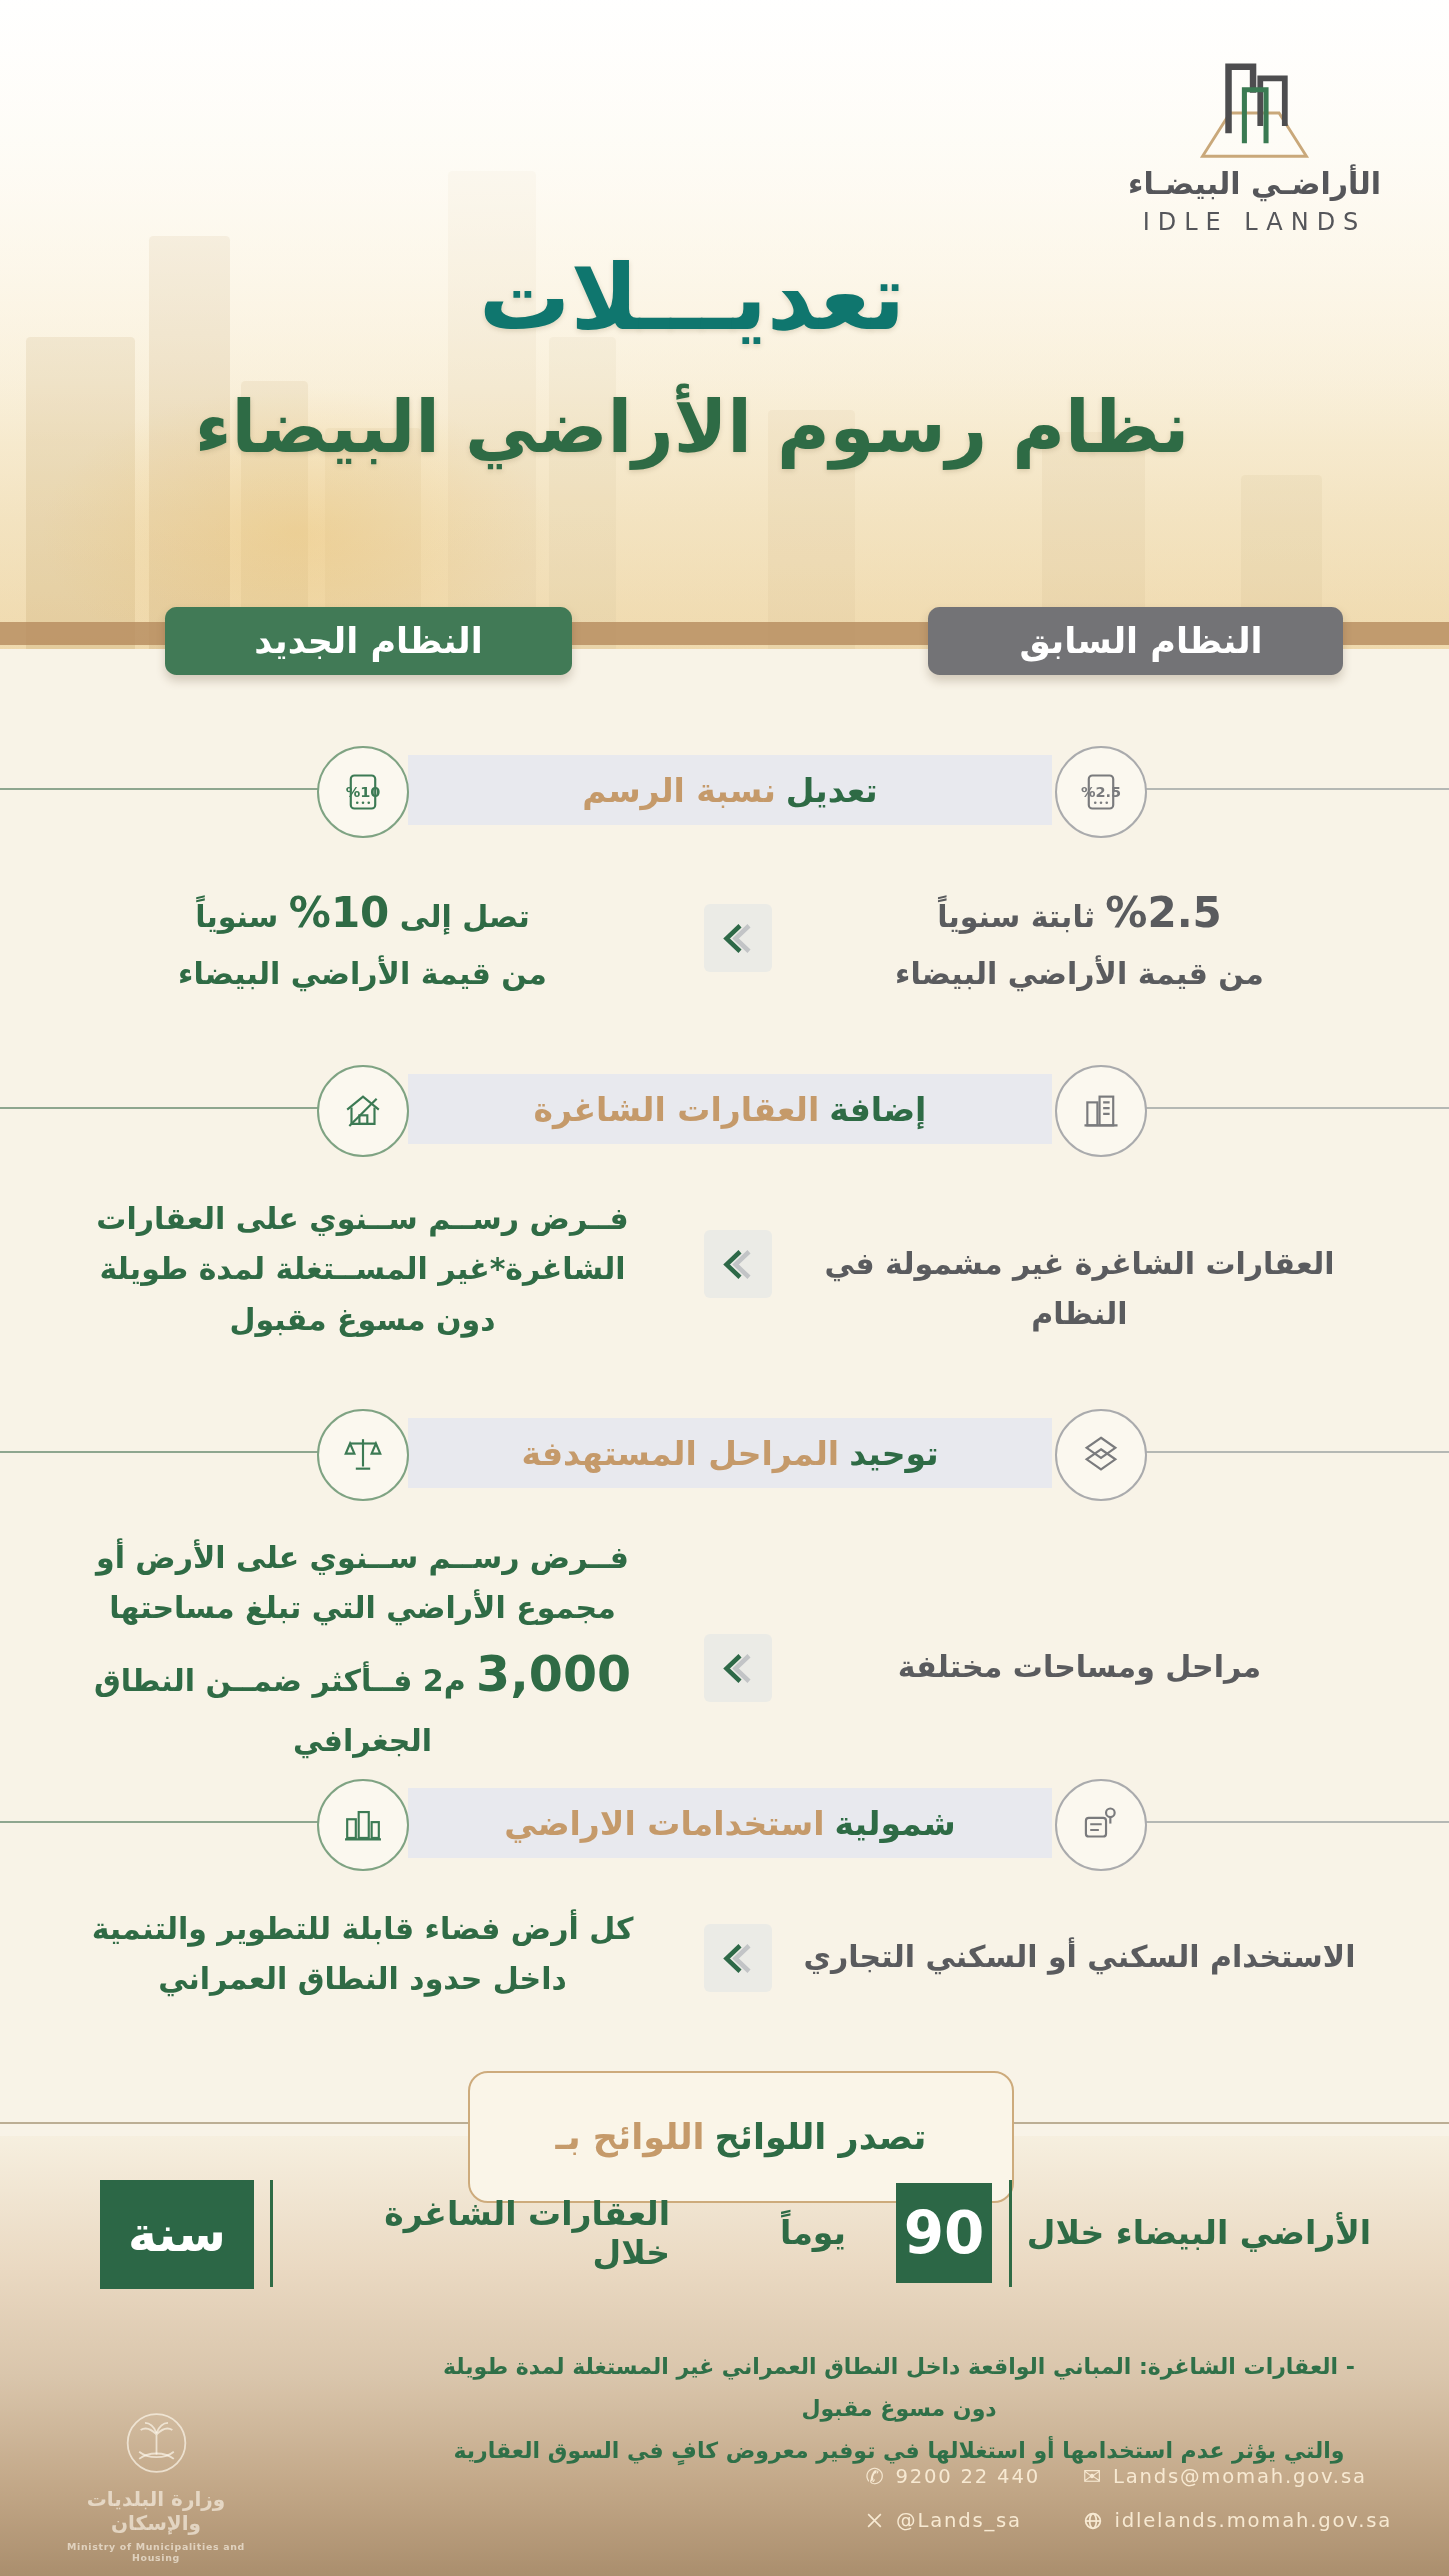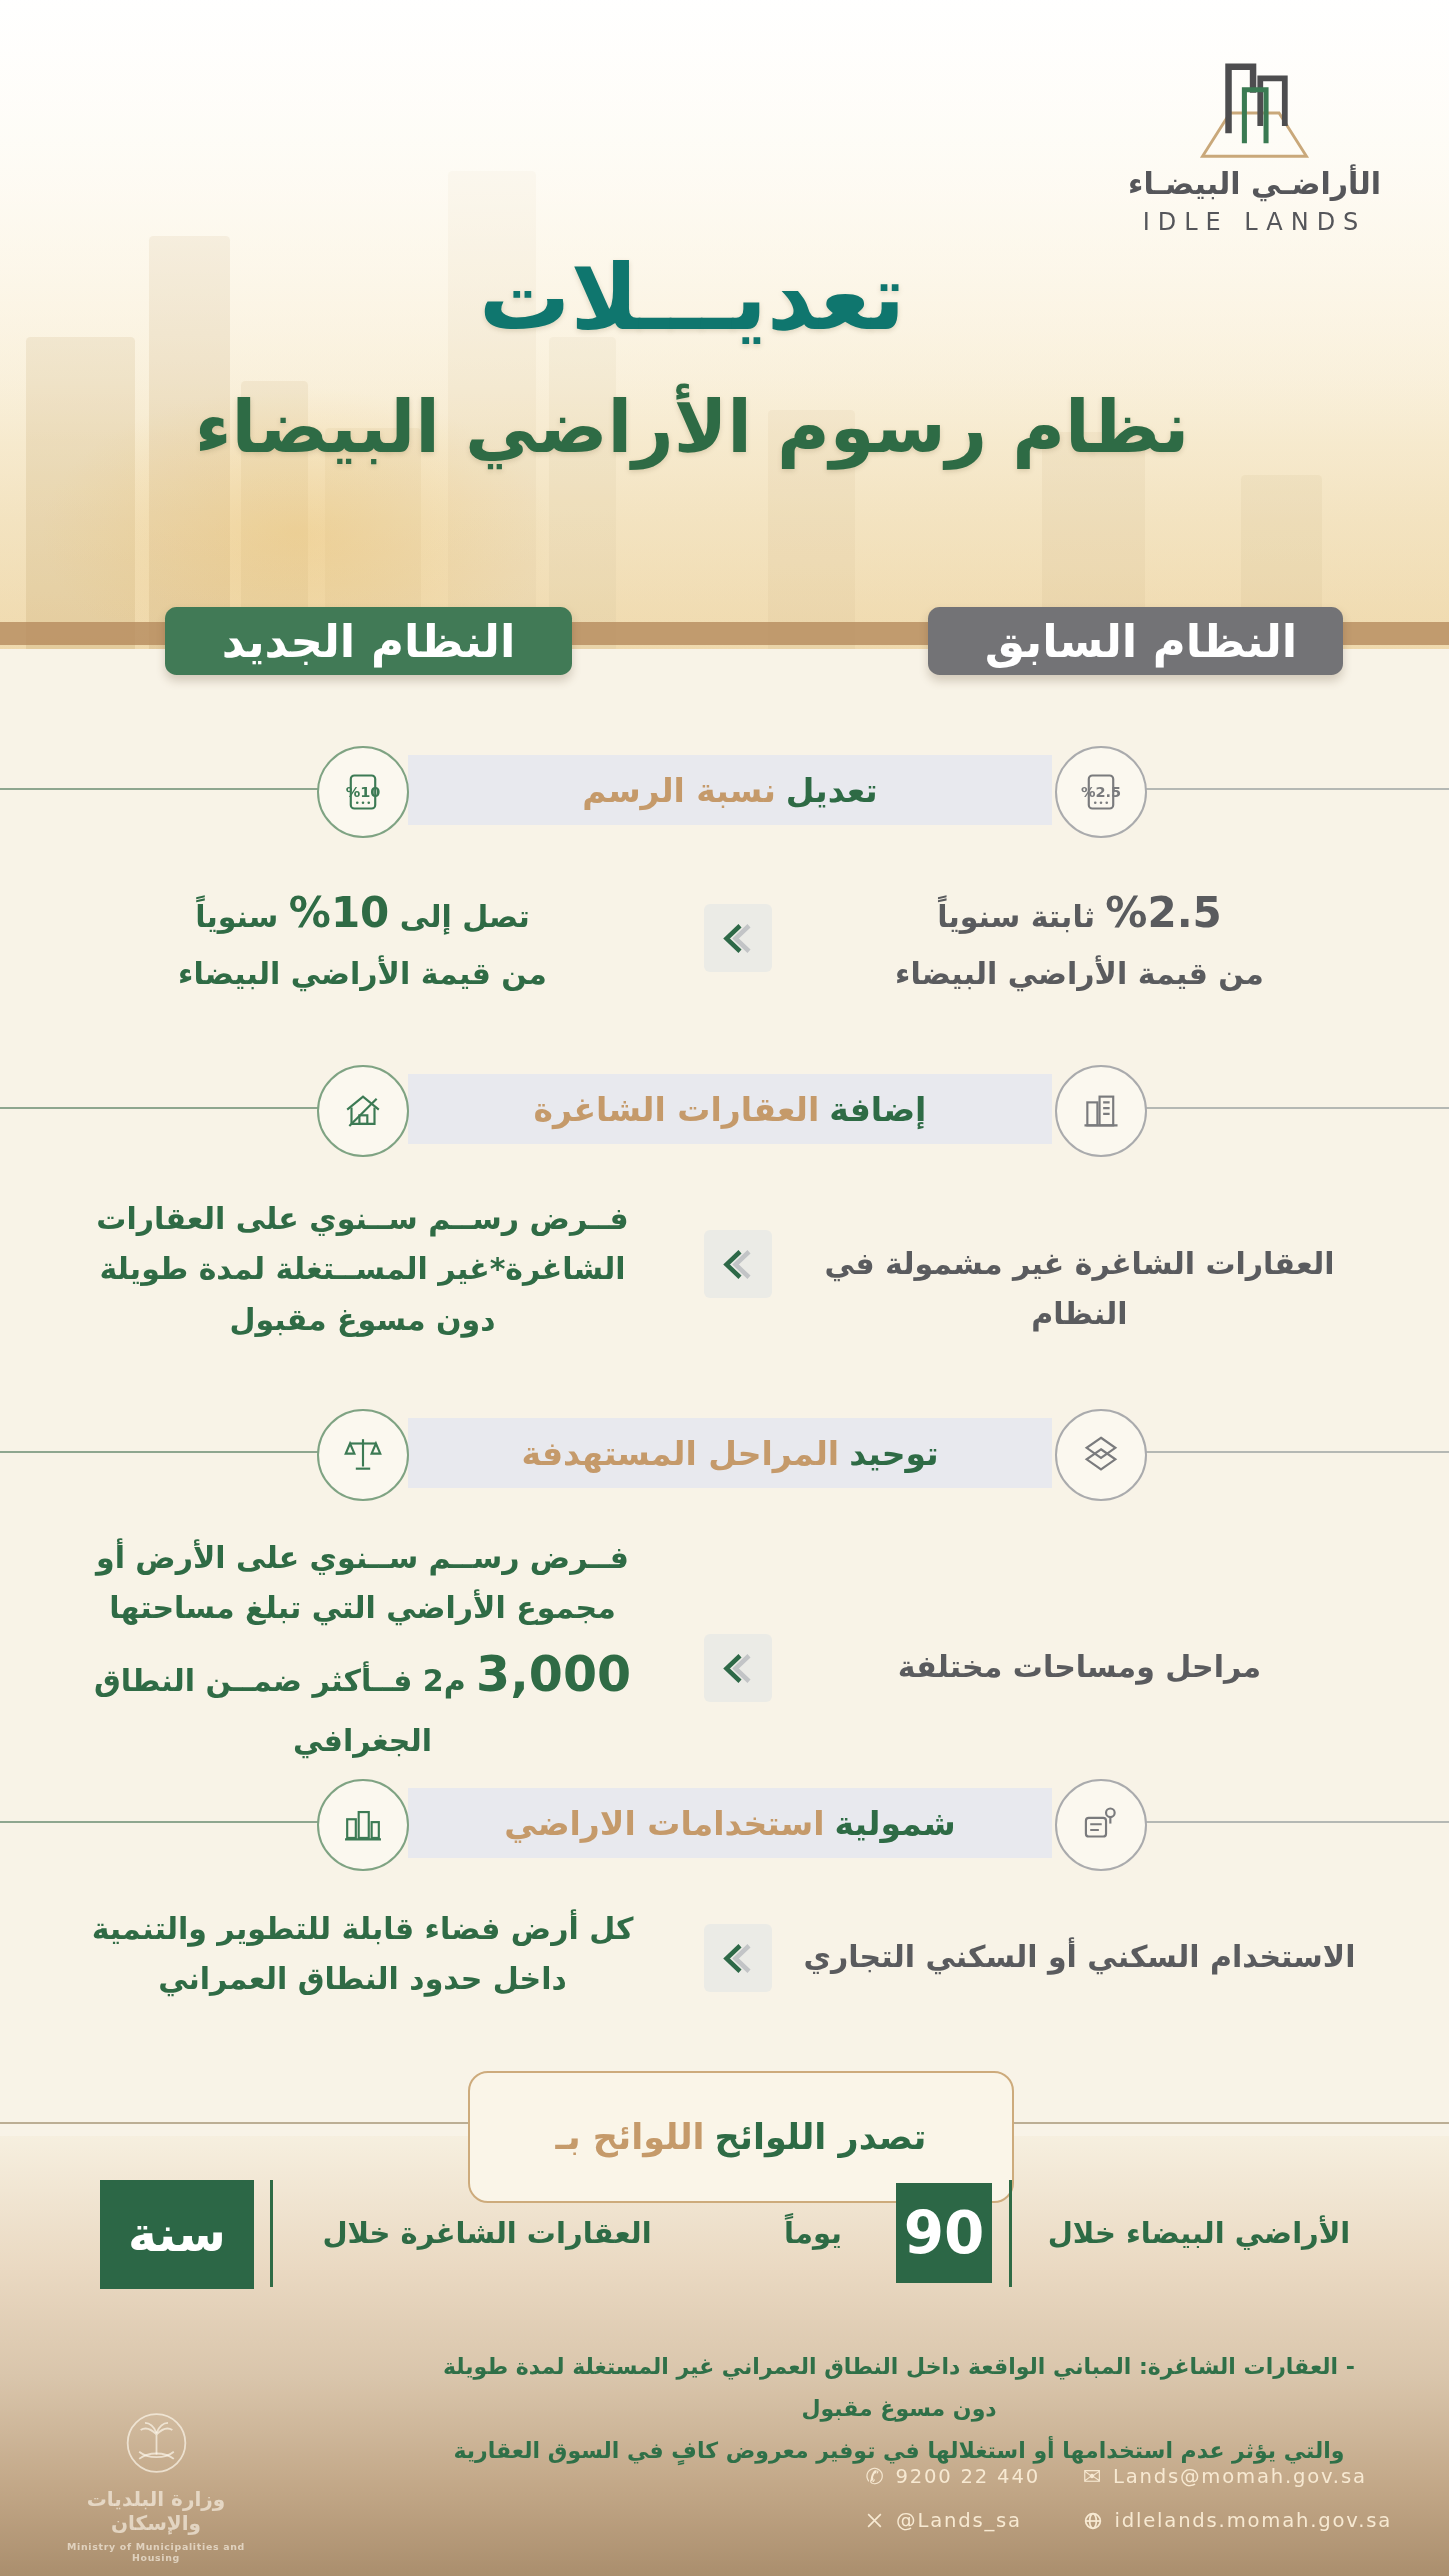--- a/index.html
+++ b/index.html
@@ -20,21 +20,21 @@
   
   .logo{position:absolute;top:48px;right:64px;width:261px;text-align:center;z-index:5;}
   .logo svg{display:block;margin:0 auto;}
   .logo-ar{font-size:30px;font-weight:bold;color:#55565a;letter-spacing:1.4px;margin-top:4.3px;}
   .logo-en{direction:ltr;font-size:24px;color:#55565a;letter-spacing:8px;margin-top:7.2px;font-weight:500;}
   
   .titles{position:absolute;top:245px;left:0;right:65px;text-align:center;z-index:4;}
   .title1{font-size:91px;font-weight:bold;color:#0f766e;text-shadow:0 2.2px 5.8px rgba(120,100,60,.22);}
   .title2{font-size:72px;font-weight:bold;color:#2e6b45;margin-top:35px;text-shadow:0 2.2px 5.8px rgba(120,100,60,.22);}
   
-  .tab{position:absolute;top:607px;height:68px;border-radius:11.6px;color:#fff;font-weight:bold;font-size:45px;
+  .tab{position:absolute;top:607px;height:68px;border-radius:11.6px;color:#fff;font-weight:bold;font-size:35px;
     display:flex;align-items:center;justify-content:center;z-index:6;box-shadow:0 5.8px 10px rgba(80,60,30,.22);}
   .tab-new{left:165px;width:407px;background:#417a56;}
   .tab-previous{left:928px;width:404px;background:#737376;padding-left:11px;}
   
   .sec{position:absolute;left:0;width:1449px;height:70px;}
   .sec-line{position:absolute;top:33px;height:2.2px;}
   .line-new{left:0;width:320px;background:#8ea68f;}
   .line-old{right:0;width:307px;background:#b5b8b4;}
   .band{position:absolute;left:408px;top:0;width:644px;height:70px;background:#e8e9ee;
     display:flex;align-items:center;justify-content:center;gap:10px;font-size:33px;}
@@ -57,21 +57,21 @@
     display:flex;align-items:center;justify-content:center;direction:ltr;}
   
   .reg-line{position:absolute;top:2122px;left:0;width:1449px;height:2.2px;background:#bcae94;}
   .reg-box{position:absolute;top:2071px;left:468px;width:542px;height:128px;background:#faf5e8;
     border:2.2px solid #cdab7c;border-radius:20px;display:flex;align-items:center;justify-content:center;gap:10px;
     font-size:35px;z-index:3;}
   
   .bottom-band{position:absolute;top:2136px;left:0;width:1449px;height:440px;
     background:linear-gradient(180deg,#f6efdf 0%,#ead9c2 30%,#d9c5ab 55%,#c2a787 80%,#aa8e6d 100%);}
   .tl-label{position:absolute;display:flex;align-items:center;justify-content:center;
-    font-size:29px;font-weight:bold;color:#2e6b45;height:109px;top:2178px;z-index:4;}
+    font-size:33px;font-weight:bold;color:#2e6b45;height:109px;top:2178px;z-index:4;}
   .tl-div{position:absolute;top:2180px;width:2.9px;height:107px;background:#2e6b45;z-index:4;}
   .tl-box{position:absolute;background:#2c6746;color:#ffffff;font-weight:bold;
     display:flex;align-items:center;justify-content:center;z-index:4;}
   .box-90{left:896px;top:2183px;width:96px;height:100px;font-size:58px;}
   .box-year{left:100px;top:2180px;width:154px;height:109px;font-size:49px;}
   .lbl-1{left:1025px;width:348px;}
   .lbl-2{left:304px;width:366px;}
   .unit-days{left:735px;width:156px;}
   .div-1{left:1009px;}
   .div-2{left:270px;}

